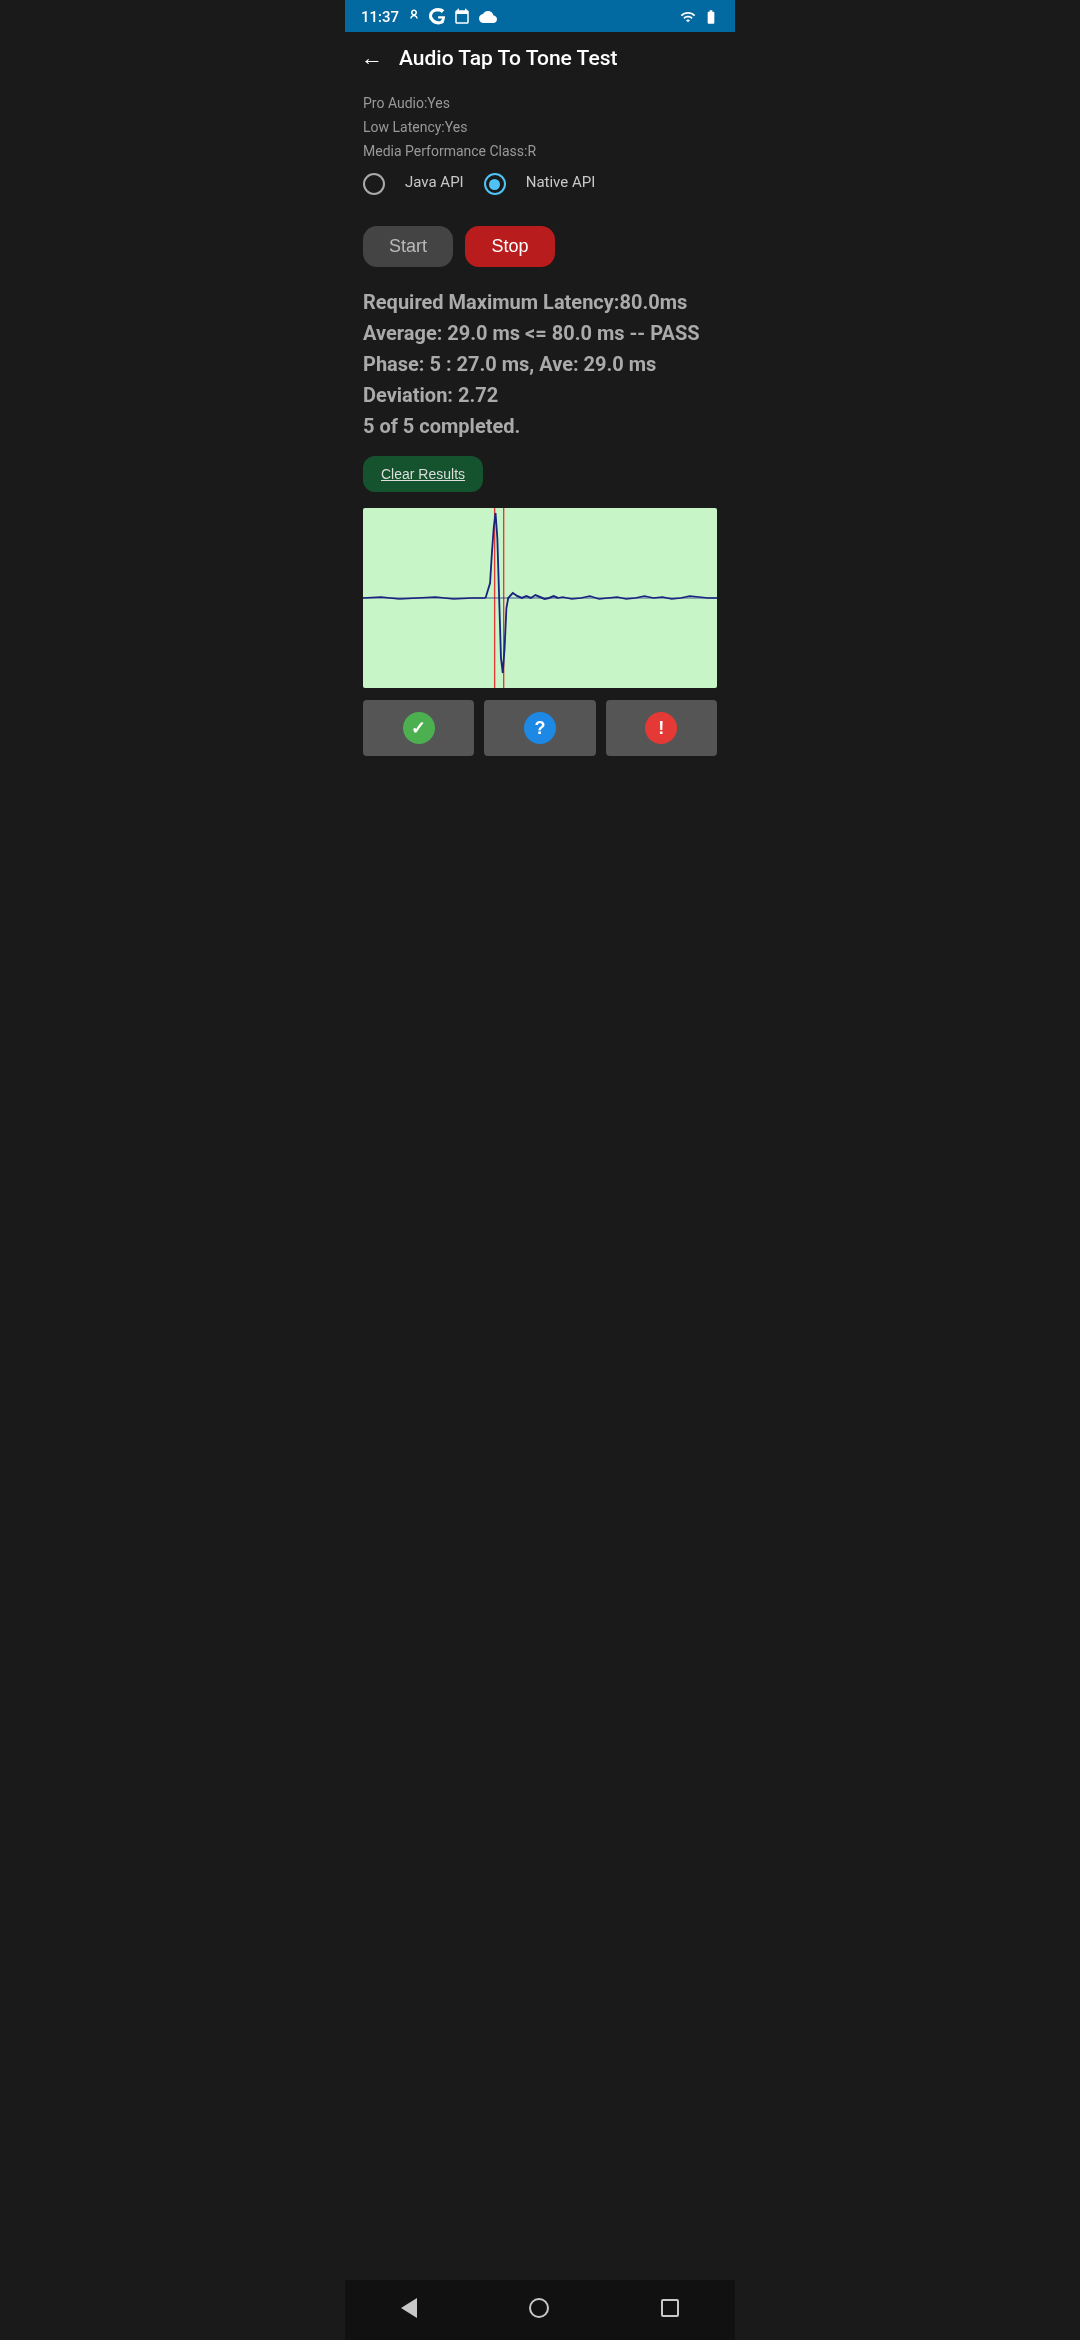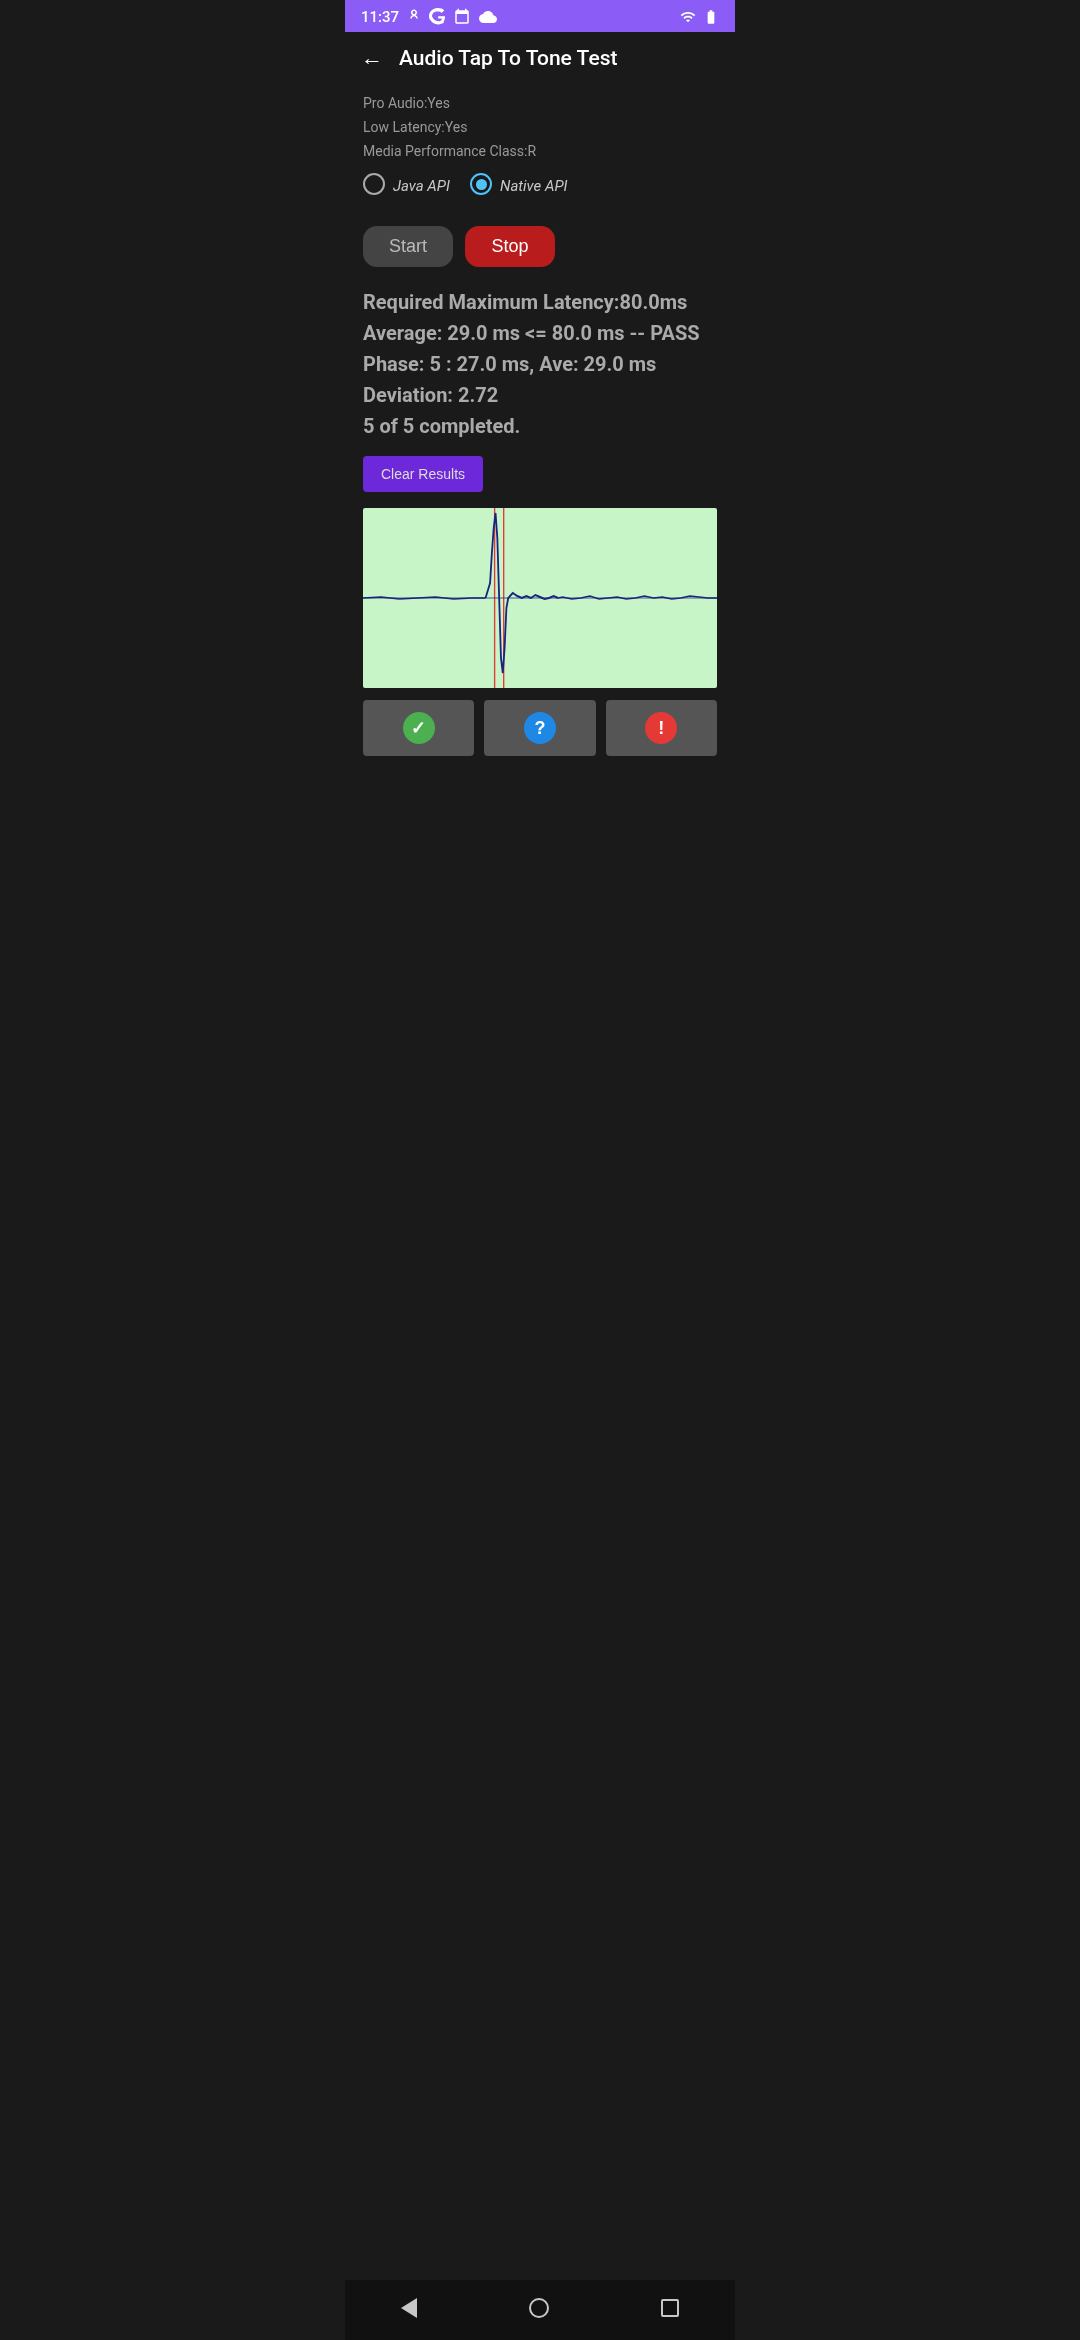--- a/index.html
+++ b/index.html
@@ -15,21 +15,21 @@
       position: relative;
       overflow-x: hidden;
     }
 
     
     .status-bar {
       display: flex;
       justify-content: space-between;
       align-items: center;
       padding: 8px 16px 6px;
-      background: #8b5cf6;
+      background: #0369a1;
     }
     .status-time {
       font-size: 15px;
       font-weight: 500;
       color: #ffffff;
     }
     .status-icons {
       display: flex;
       align-items: center;
       gap: 5px;
@@ -78,24 +78,23 @@
     
     .radio-group {
       display: flex;
       align-items: center;
       gap: 20px;
       margin-top: 10px;
       margin-bottom: 14px;
     }
     .radio-option {
       display: flex;
-      align-items: flex-end;
-      gap: 8px;
-      cursor: pointer;
-      font-style: italic;
+      align-items: flex-start;
+      gap: 20px;
+      cursor: pointer;
     }
     .radio-circle {
       width: 22px;
       height: 22px;
       border-radius: 50%;
       border: 2px solid #aaa;
       display: flex;
       align-items: center;
       justify-content: center;
     }
@@ -142,28 +141,29 @@
     }
     .result-line {
       font-size: 20px;
       font-weight: bold;
       color: #aaa;
       line-height: 1.55;
     }
 
     
     .clear-btn {
-      background: #6d28d9;
+      background: #14532d;
       color: #ddd;
       border: none;
-      border-radius: 4px;
+      border-radius: 12px;
       padding: 10px 18px;
       font-size: 14px;
       cursor: pointer;
       margin-bottom: 16px;
+      text-decoration: underline;
     }
 
     
     .waveform-container {
       width: 100%;
       height: 180px;
       background: #c8f5c8;
       border-radius: 2px;
       position: relative;
       overflow: hidden;

